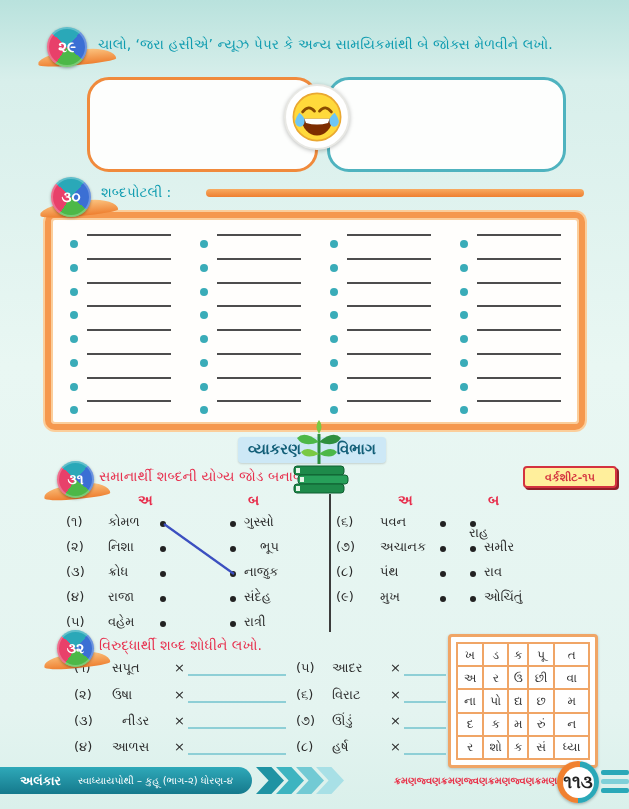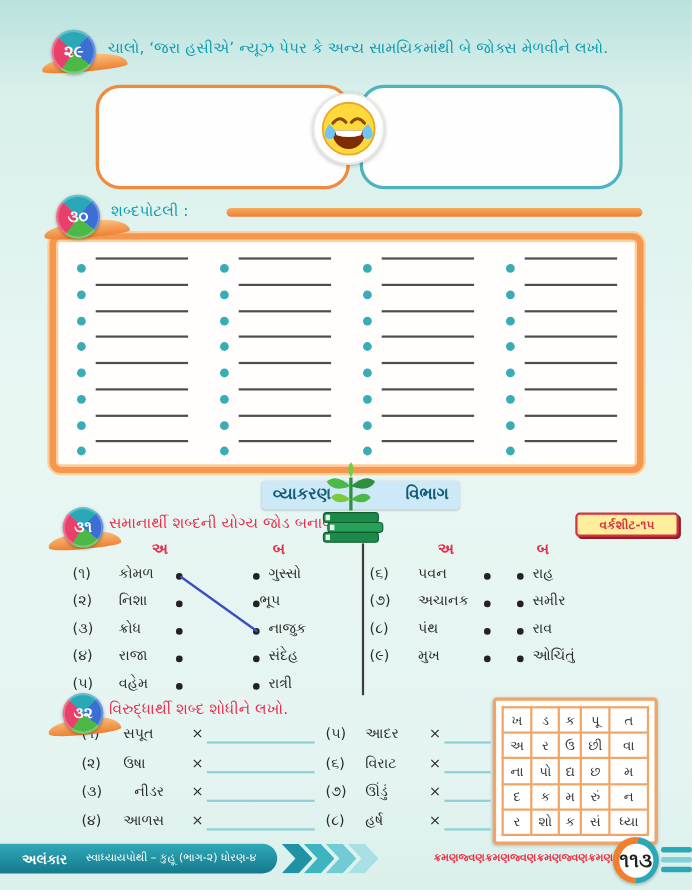--- a/index.html
+++ b/index.html
@@ -34,21 +34,21 @@
   .wordbox { position:absolute; left:45px; top:212px; width:540px; height:218px; background:#fffefc;
              border:6px solid #f5984e; border-radius:10px;
              box-shadow:0 0 0 2px #fbce9b, inset 0 0 0 2px #fbce9b; }
   .wgrid { position:absolute; inset:8px 12px; display:grid;
            grid-template-columns:repeat(4,1fr); grid-template-rows:repeat(8,1fr); column-gap:16px; }
   .wcell { position:relative; }
   .wline { position:absolute; left:24px; right:6px; top:8px; border-top:2px solid #4d4d4d; }
   .wdot  { position:absolute; left:7px; top:14px; width:8px; height:8px; border-radius:50%; background:#3aacb8; }
 
   
-  .secbar { position:absolute; left:238px; top:437px; width:180px; height:26px;
+  .secbar { position:absolute; left:238px; top:437px; width:148px; height:26px;
             background:#cde8f6; border-radius:4px; box-shadow:0 1px 2px rgba(0,0,0,.15); }
   .secbar span { position:absolute; top:3px; font-weight:bold; font-size:15px; color:#135f78; }
 
   .ws-badge { position:absolute; left:523px; top:466px; width:94px; height:22px; background:#ffef9c;
               border:2px solid #d4323f; border-radius:4px; box-shadow:2px 2px 0 #8f1f28;
               display:flex; align-items:center; justify-content:center;
               color:#d4323f; font-weight:bold; font-size:11px; }
 
   
   .mgroup { position:absolute; top:492px; height:150px; font-size:13px; color:#2b2b2b; }
@@ -292,21 +292,21 @@
       <span style="left:48px;">કોમળ</span>
       <span class="mdot" style="left:100px;"></span>
       <span class="mdot" style="left:170px;"></span>
       <span style="left:184px;">ગુસ્સો</span>
     </div>
     <div class="mrow" style="top:47px;">
       <span style="left:6px;">(૨)</span>
       <span style="left:48px;">નિશા</span>
       <span class="mdot" style="left:100px;"></span>
       <span class="mdot" style="left:170px;"></span>
-      <span style="left:176px;text-align:right;">ભૂપ</span>
+      <span style="left:200px;text-align:right;">ભૂપ</span>
     </div>
     <div class="mrow" style="top:72px;">
       <span style="left:6px;">(૩)</span>
       <span style="left:48px;">ક્રોધ</span>
       <span class="mdot" style="left:100px;"></span>
       <span class="mdot" style="left:170px;"></span>
       <span style="left:184px;">નાજુક</span>
     </div>
     <div class="mrow" style="top:97px;">
       <span style="left:6px;">(૪)</span>
@@ -331,21 +331,21 @@
 
   <div class="mgroup" style="left:336px; width:252px;">
     <span class="mhead" style="left:62px;">અ</span>
     <span class="mhead" style="left:152px;">બ</span>
 
     <div class="mrow" style="top:22px;">
       <span style="left:0;">(૬)</span>
       <span style="left:44px;">પવન</span>
       <span class="mdot" style="left:104px;"></span>
       <span class="mdot" style="left:134px;"></span>
-      <span style="left:148px;">રાહ</span>
+      <span style="left:133px;margin-top:11px;">રાહ</span>
     </div>
     <div class="mrow" style="top:47px;">
       <span style="left:0;">(૭)</span>
       <span style="left:44px;">અચાનક</span>
       <span class="mdot" style="left:104px;"></span>
       <span class="mdot" style="left:134px;"></span>
       <span style="left:148px;">સમીર</span>
     </div>
     <div class="mrow" style="top:72px;">
       <span style="left:0;">(૮)</span>

